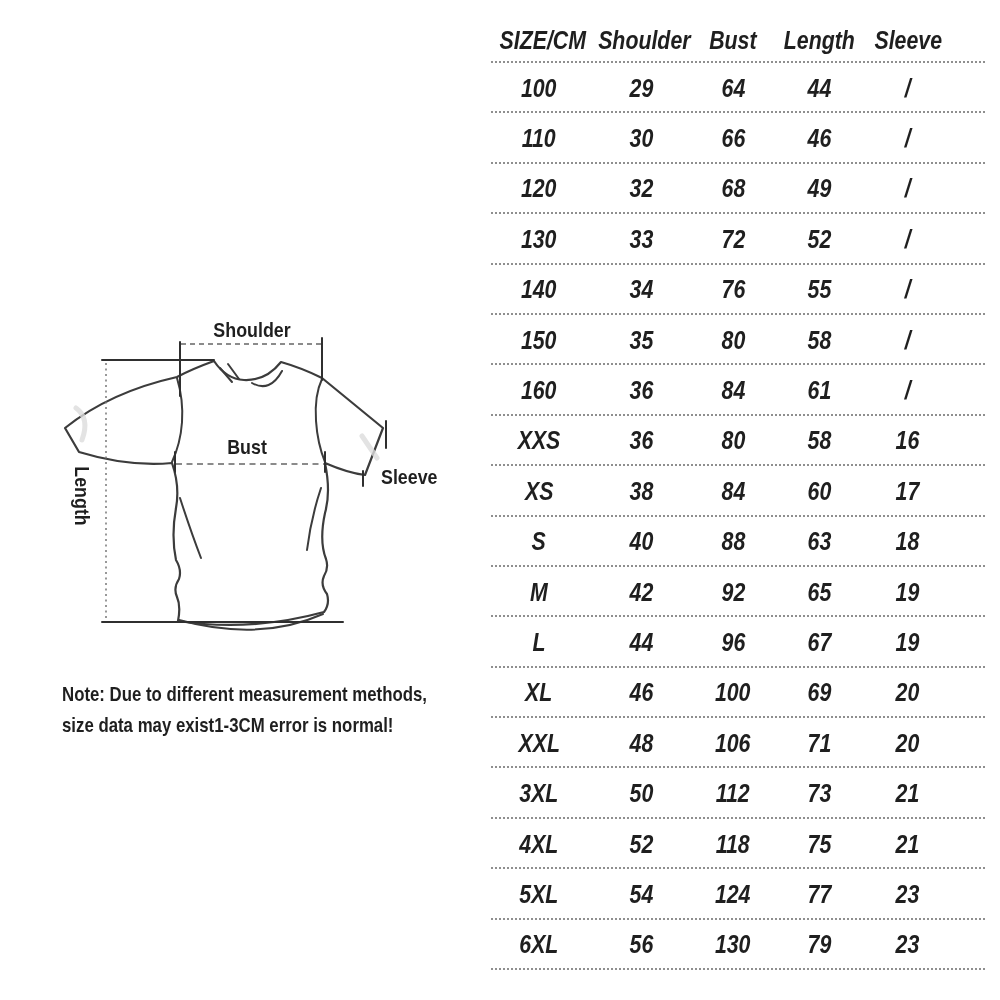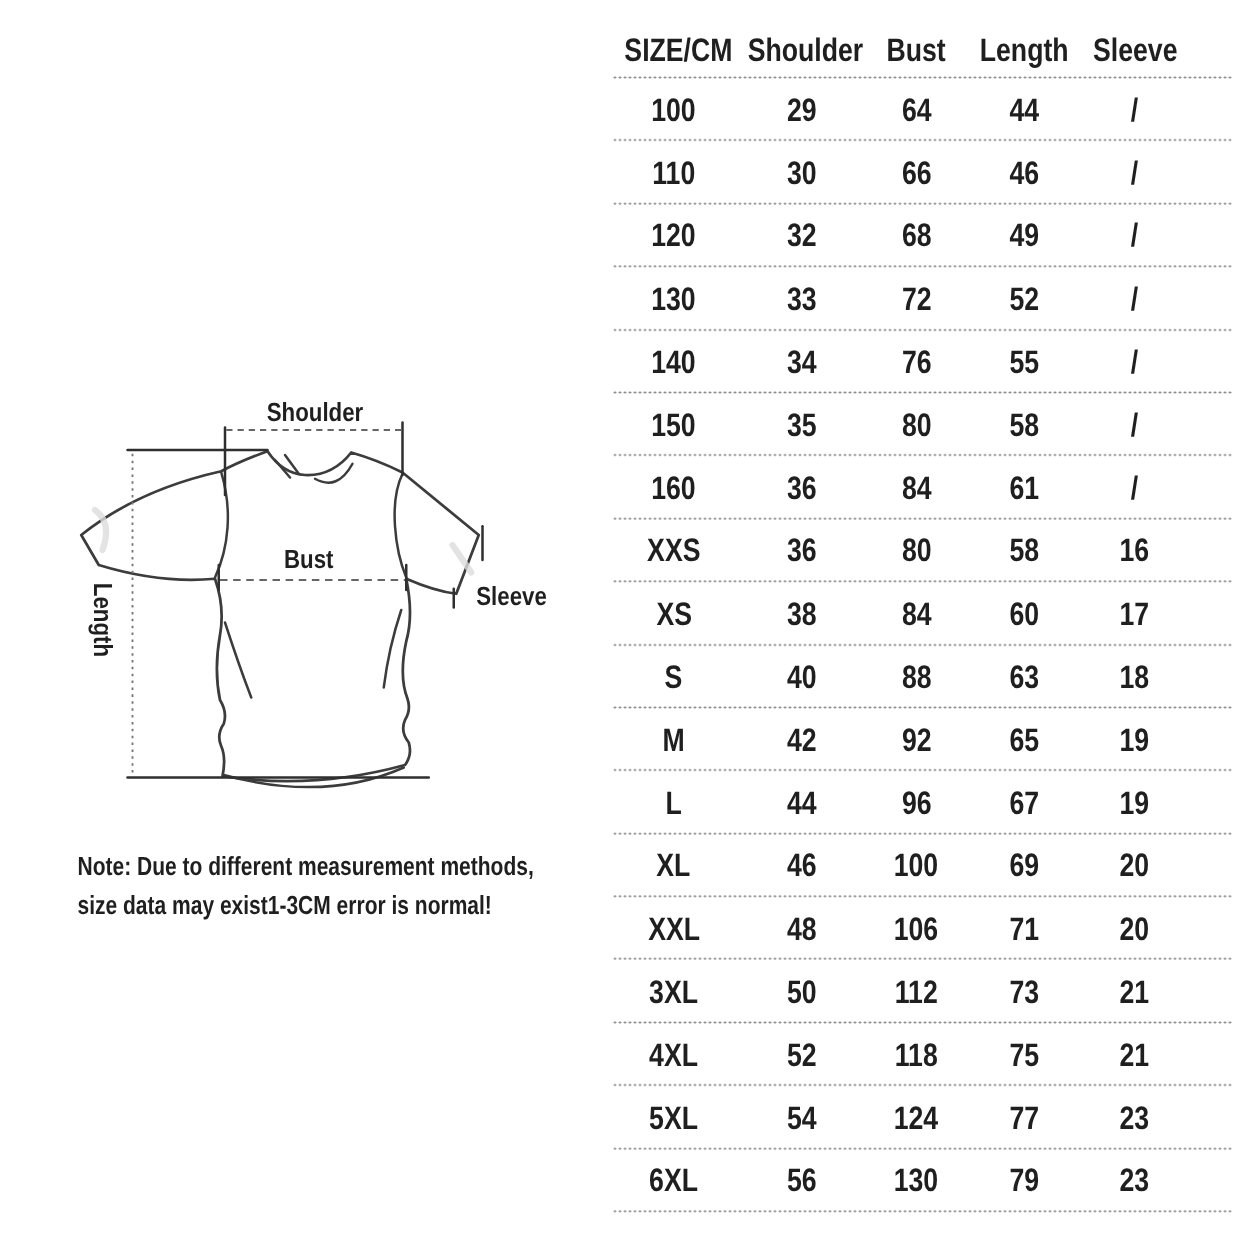--- a/index.html
+++ b/index.html
@@ -12,21 +12,21 @@
   svg text{
     font-family:"Liberation Sans","DejaVu Sans",sans-serif;
     font-weight:600;font-size:21px;fill:#1f1f1f;
   }
   .note{
     position:absolute;left:62px;top:678px;
     font-size:21px;line-height:31px;font-weight:600;white-space:nowrap;
     transform:scaleX(0.8);transform-origin:0 50%;
   }
   
-  .size-table{position:absolute;left:490px;top:18px;width:496px;}
+  .size-table{position:absolute;left:490px;top:18px;width:496px;font-style:italic;}
   .trow{
     position:relative;display:grid;
     grid-template-columns:98px 107px 76px 96px 119px;
     align-items:center;height:50.4px;
   }
   .trow.thead{height:45px;}
   .trow::after{
     content:"";position:absolute;left:0;right:0;bottom:0;height:2px;
     background-image:radial-gradient(circle,#8f8f8f 0.9px,transparent 1.05px);
     background-size:4px 2px;background-position:0 50%;background-repeat:repeat-x;

